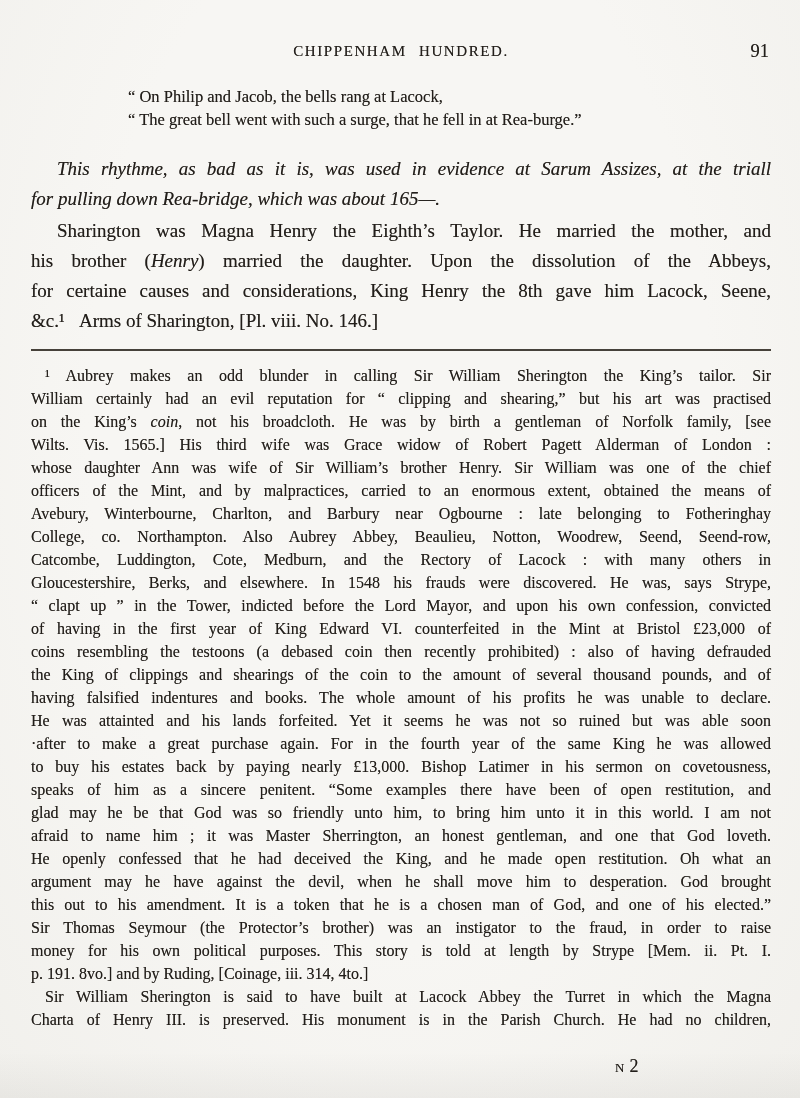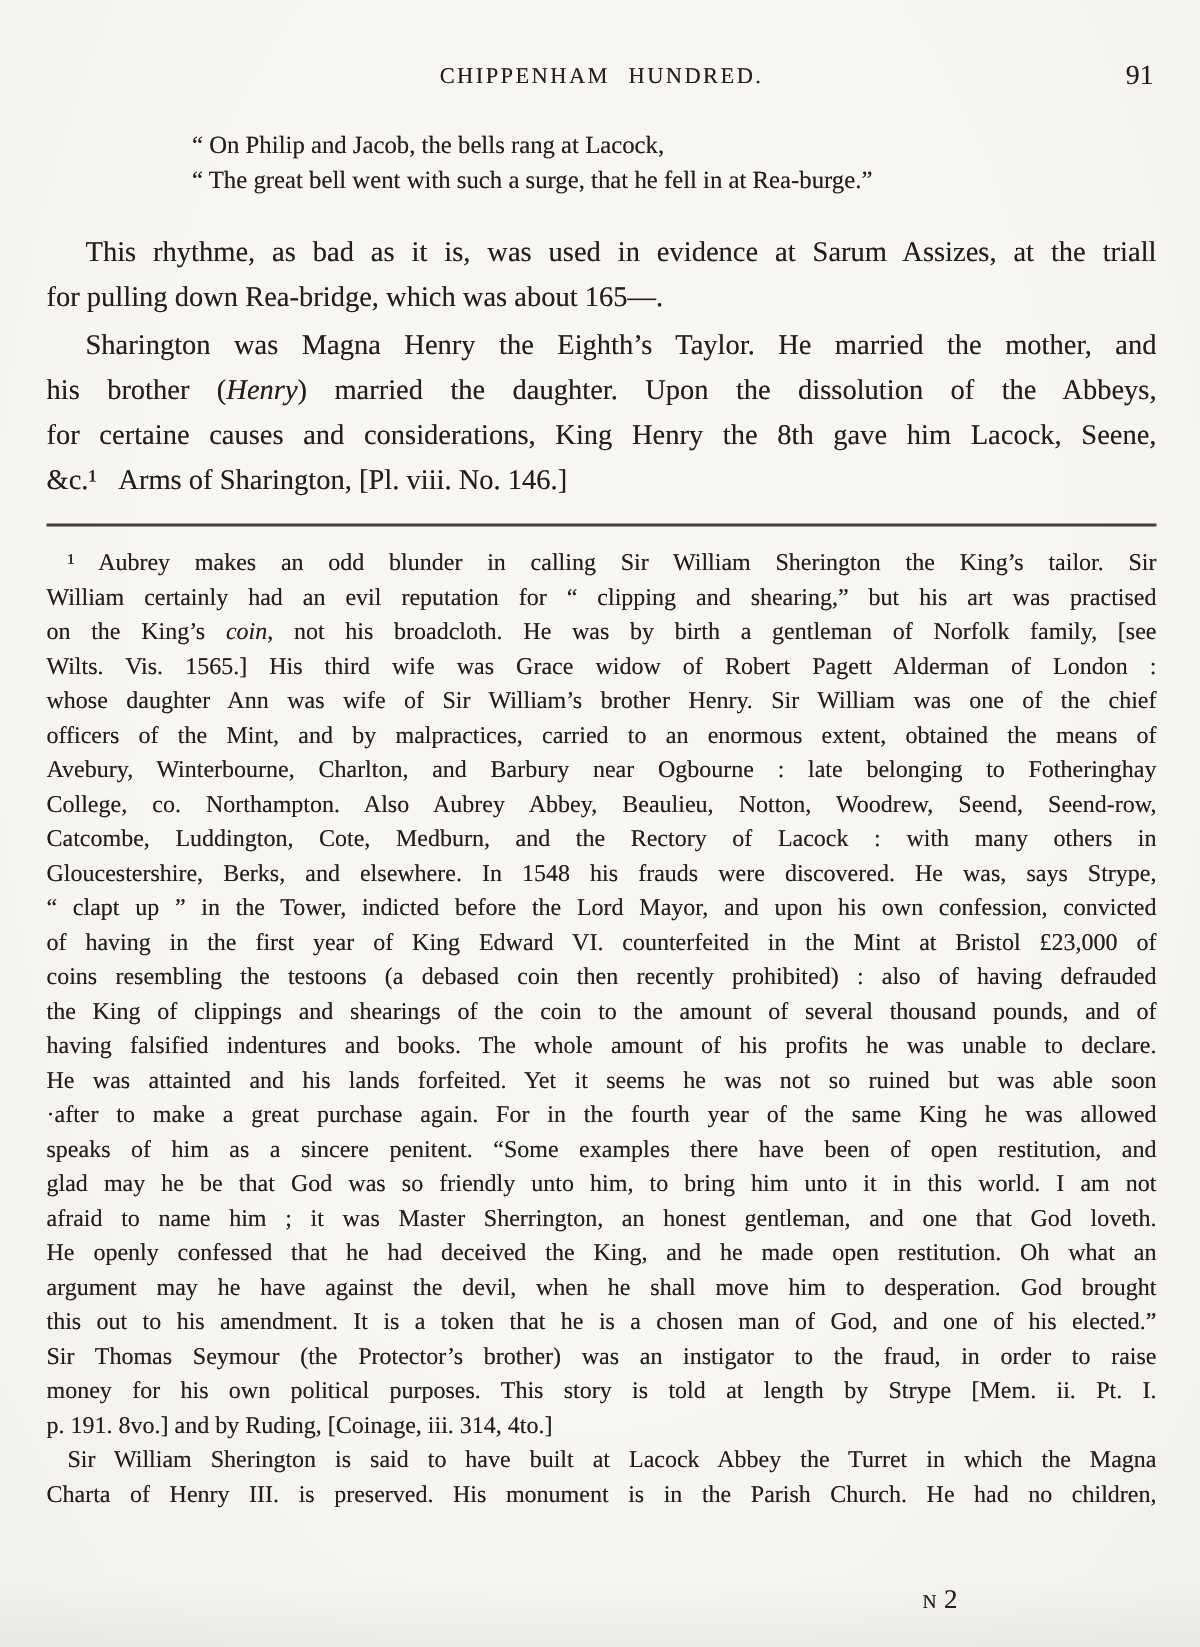--- a/index.html
+++ b/index.html
@@ -23,21 +23,21 @@
   .header-row { padding-top:43px; position:relative; height:22px; }
   .running-head {
     text-align:center; font-size:15px; letter-spacing:1.6px; word-spacing:7px;
     font-weight:normal; color:#24201c;
   }
   .page-number { position:absolute; right:2px; top:41px; font-size:18.5px; }
 
   .epigraph { margin-top:20px; margin-left:97px; font-size:16.5px; line-height:23px; }
 
   .body-text { font-size:19px; line-height:30px; }
-  .para1 { margin-top:23px; }
+  .para1 { margin-top:23px;font-style:italic; }
   .para2 { margin-top:2px; }
 
   .line { white-space:nowrap; }
   .j { text-align:justify; text-align-last:justify; }
   .indent-body { text-indent:26px; }
   .indent-fn { text-indent:14px; }
 
   .rule { margin-top:13px; border:none; border-top:2px solid #46413a; width:100%; height:0; }
 
   .footnote { margin-top:13px; font-size:16px; line-height:23px; }
@@ -88,20 +88,21 @@
       <div class="line j">College, co. Northampton.  Also Aubrey Abbey, Beaulieu, Notton, Woodrew, Seend, Seend-row,</div>
       <div class="line j">Catcombe, Luddington, Cote, Medburn, and the Rectory of Lacock :  with many others in</div>
       <div class="line j">Gloucestershire, Berks, and elsewhere.  In 1548 his frauds were discovered.  He was, says Strype,</div>
       <div class="line j">“ clapt up ” in the Tower, indicted before the Lord Mayor, and upon his own confession, convicted</div>
       <div class="line j">of having in the first year of King Edward VI. counterfeited in the Mint at Bristol £23,000 of</div>
       <div class="line j">coins resembling the testoons (a debased coin then recently prohibited) : also of having defrauded</div>
       <div class="line j">the King of clippings and shearings of the coin to the amount of several thousand pounds, and of</div>
       <div class="line j">having falsified indentures and books.  The whole amount of his profits he was unable to declare.</div>
       <div class="line j">He was attainted and his lands forfeited.  Yet it seems he was not so ruined but was able soon</div>
       <div class="line j">·after to make a great purchase again.  For in the fourth year of the same King he was allowed</div>
+      <div class="line j">to buy his estates back by paying nearly £13,000.  Bishop Latimer in his sermon on covetousness,</div>
       <div class="line j">speaks of him as a sincere penitent.  “Some examples there have been of open restitution, and</div>
       <div class="line j">glad may he be that God was so friendly unto him, to bring him unto it in this world.  I am not</div>
       <div class="line j">afraid to name him ; it was Master Sherrington, an honest gentleman, and one that God loveth.</div>
       <div class="line j">He openly confessed that he had deceived the King, and he made open restitution.  Oh what an</div>
       <div class="line j">argument may he have against the devil, when he shall move him to desperation.  God brought</div>
       <div class="line j">this out to his amendment.  It is a token that he is a chosen man of God, and one of his elected.”</div>
       <div class="line j">Sir Thomas Seymour (the Protector’s brother) was an instigator to the fraud, in order to raise</div>
       <div class="line j">money for his own political purposes.  This story is told at length by Strype [Mem. ii. Pt. I.</div>
       <div class="line">p. 191. 8vo.] and by Ruding, [Coinage, iii. 314, 4to.]</div>
       <div class="line j indent-fn">Sir William Sherington is said to have built at Lacock Abbey the Turret in which the Magna</div>

